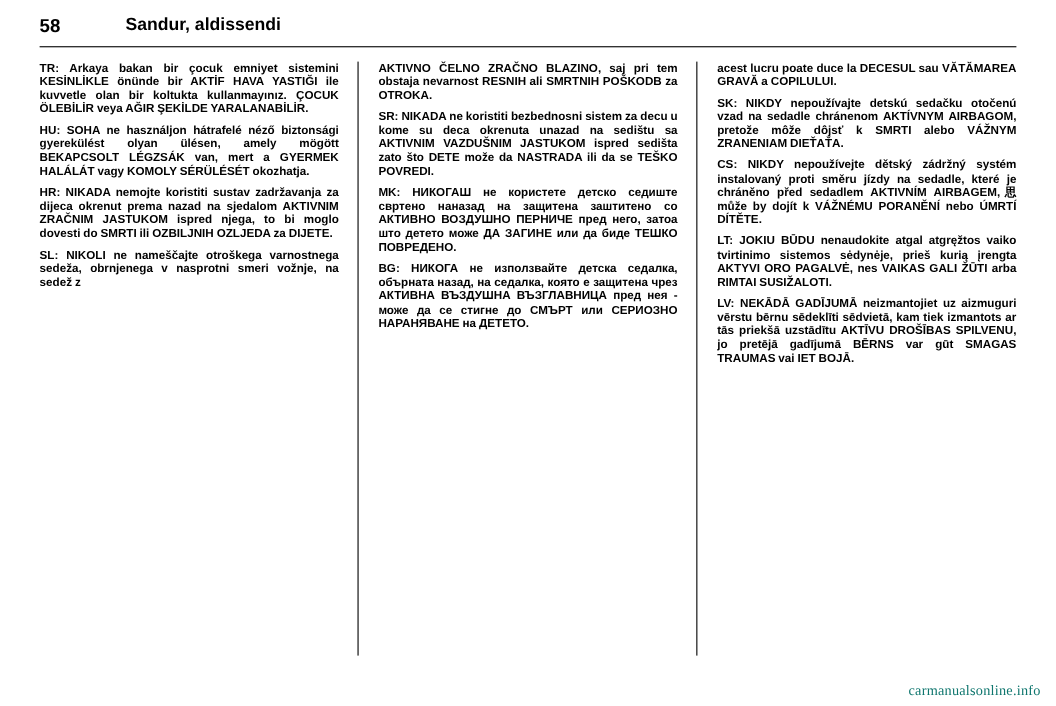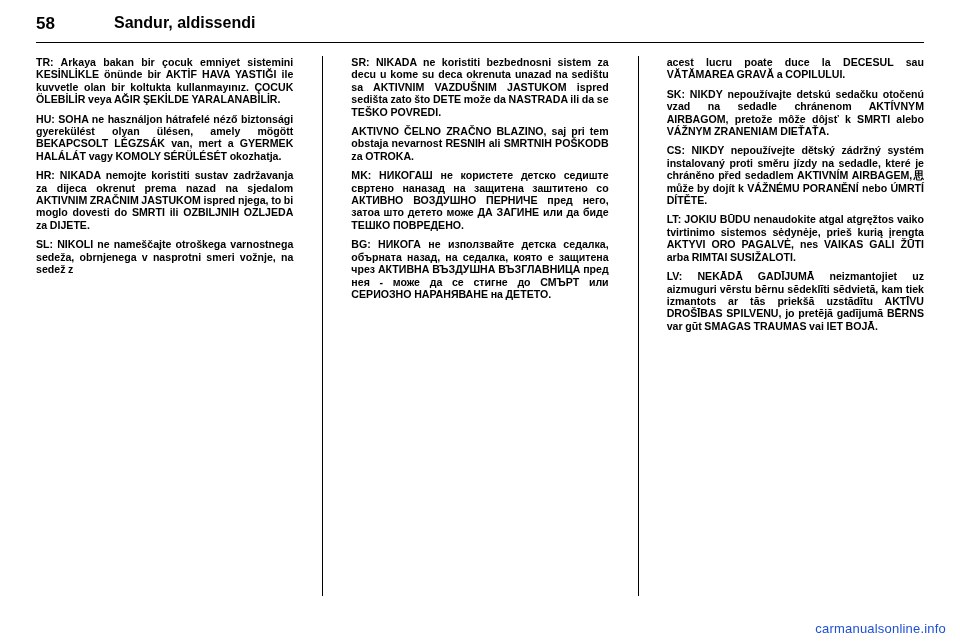--- a/index.html
+++ b/index.html
@@ -51,21 +51,21 @@
     height: 1px;
     background: #000000;
   }
   .columns {
     position: absolute;
     left: 36px;
     top: 56px;
     width: 888px;
     height: 540px;
     display: flex;
-    gap: 12px;
+    gap: 0px;
     justify-content: center;
   }
   .col {
     width: 272px;
     padding: 0;
     box-sizing: border-box;
   }
   .col-divider {
     width: 36px;
     position: relative;
@@ -86,22 +86,22 @@
     text-align: justify;
     margin: 0 0 7px 0;
     word-spacing: -0.3px;
   }
   .para:last-child { margin-bottom: 0; }
   .footer {
     position: absolute;
     right: 14px;
     bottom: 6px;
     font-size: 13px;
-    color: #1d4ed8;
-    font-family: Liberation Sans, sans-serif;
+    color: #0f766e;
+    font-family: Liberation Serif, serif;
     letter-spacing: 0.2px;
   }
 </style>
 </head>
 <body>
 
 <div class="page">
 
   <div class="header">
     <span class="pagenum">58</span>
@@ -114,22 +114,22 @@
     <div class="col">
       <p class="para">TR: Arkaya bakan bir çocuk emniyet sistemini KESİNLİKLE önünde bir AKTİF HAVA YASTIĞI ile kuvvetle olan bir koltukta kullanmayınız. ÇOCUK ÖLEBİLİR veya AĞIR ŞEKİLDE YARALANABİLİR.</p>
       <p class="para">HU: SOHA ne használjon hátrafelé néző biztonsági gyerekülést olyan ülésen, amely mögött BEKAPCSOLT LÉGZSÁK van, mert a GYERMEK HALÁLÁT vagy KOMOLY SÉRÜLÉSÉT okozhatja.</p>
       <p class="para">HR: NIKADA nemojte koristiti sustav zadržavanja za dijeca okrenut prema nazad na sjedalom AKTIVNIM ZRAČNIM JASTUKOM ispred njega, to bi moglo dovesti do SMRTI ili OZBILJNIH OZLJEDA za DIJETE.</p>
       <p class="para">SL: NIKOLI ne nameščajte otroškega varnostnega sedeža, obrnjenega v nasprotni smeri vožnje, na sedež z</p>
     </div>
 
     <div class="col-divider"></div>
 
     <div class="col">
+      <p class="para">AKTIVNO ČELNO ZRAČNO BLAZINO, saj pri tem obstaja nevarnost RESNIH ali SMRTNIH POŠKODB za OTROKA.</p>
       <p class="para">SR: NIKADA ne koristiti bezbednosni sistem za decu u kome su deca okrenuta unazad na sedištu sa AKTIVNIM VAZDUŠNIM JASTUKOM ispred sedišta zato što DETE može da NASTRADA ili da se TEŠKO POVREDI.</p>
-      <p class="para">AKTIVNO ČELNO ZRAČNO BLAZINO, saj pri tem obstaja nevarnost RESNIH ali SMRTNIH POŠKODB za OTROKA.</p>
       <p class="para">MK: НИКОГАШ не користете детско седиште свртено наназад на защитена заштитено со АКТИВНО ВОЗДУШНО ПЕРНИЧЕ пред него, затоа што детето може ДА ЗАГИНЕ или да биде ТЕШКО ПОВРЕДЕНО.</p>
       <p class="para">BG: НИКОГА не използвайте детска седалка, обърната назад, на седалка, която е защитена чрез АКТИВНА ВЪЗДУШНА ВЪЗГЛАВНИЦА пред нея - може да се стигне до СМЪРТ или СЕРИОЗНО НАРАНЯВАНЕ на ДЕТЕТО.</p>
     </div>
 
     <div class="col-divider"></div>
 
     <div class="col">
       <p class="para">acest lucru poate duce la DECESUL sau VĂTĂMAREA GRAVĂ a COPILULUI.</p>
       <p class="para">SK: NIKDY nepoužívajte detskú sedačku otočenú vzad na sedadle chránenom AKTÍVNYM AIRBAGOM, pretože môže dôjsť k SMRTI alebo VÁŽNYM ZRANENIAM DIEŤAŤA.</p>
       <p class="para">CS: NIKDY nepoužívejte dětský zádržný systém instalovaný proti směru jízdy na sedadle, které je chráněno před sedadlem AKTIVNÍM AIRBAGEM,思může by dojít k VÁŽNÉMU PORANĚNÍ nebo ÚMRTÍ DÍTĚTE.</p>

